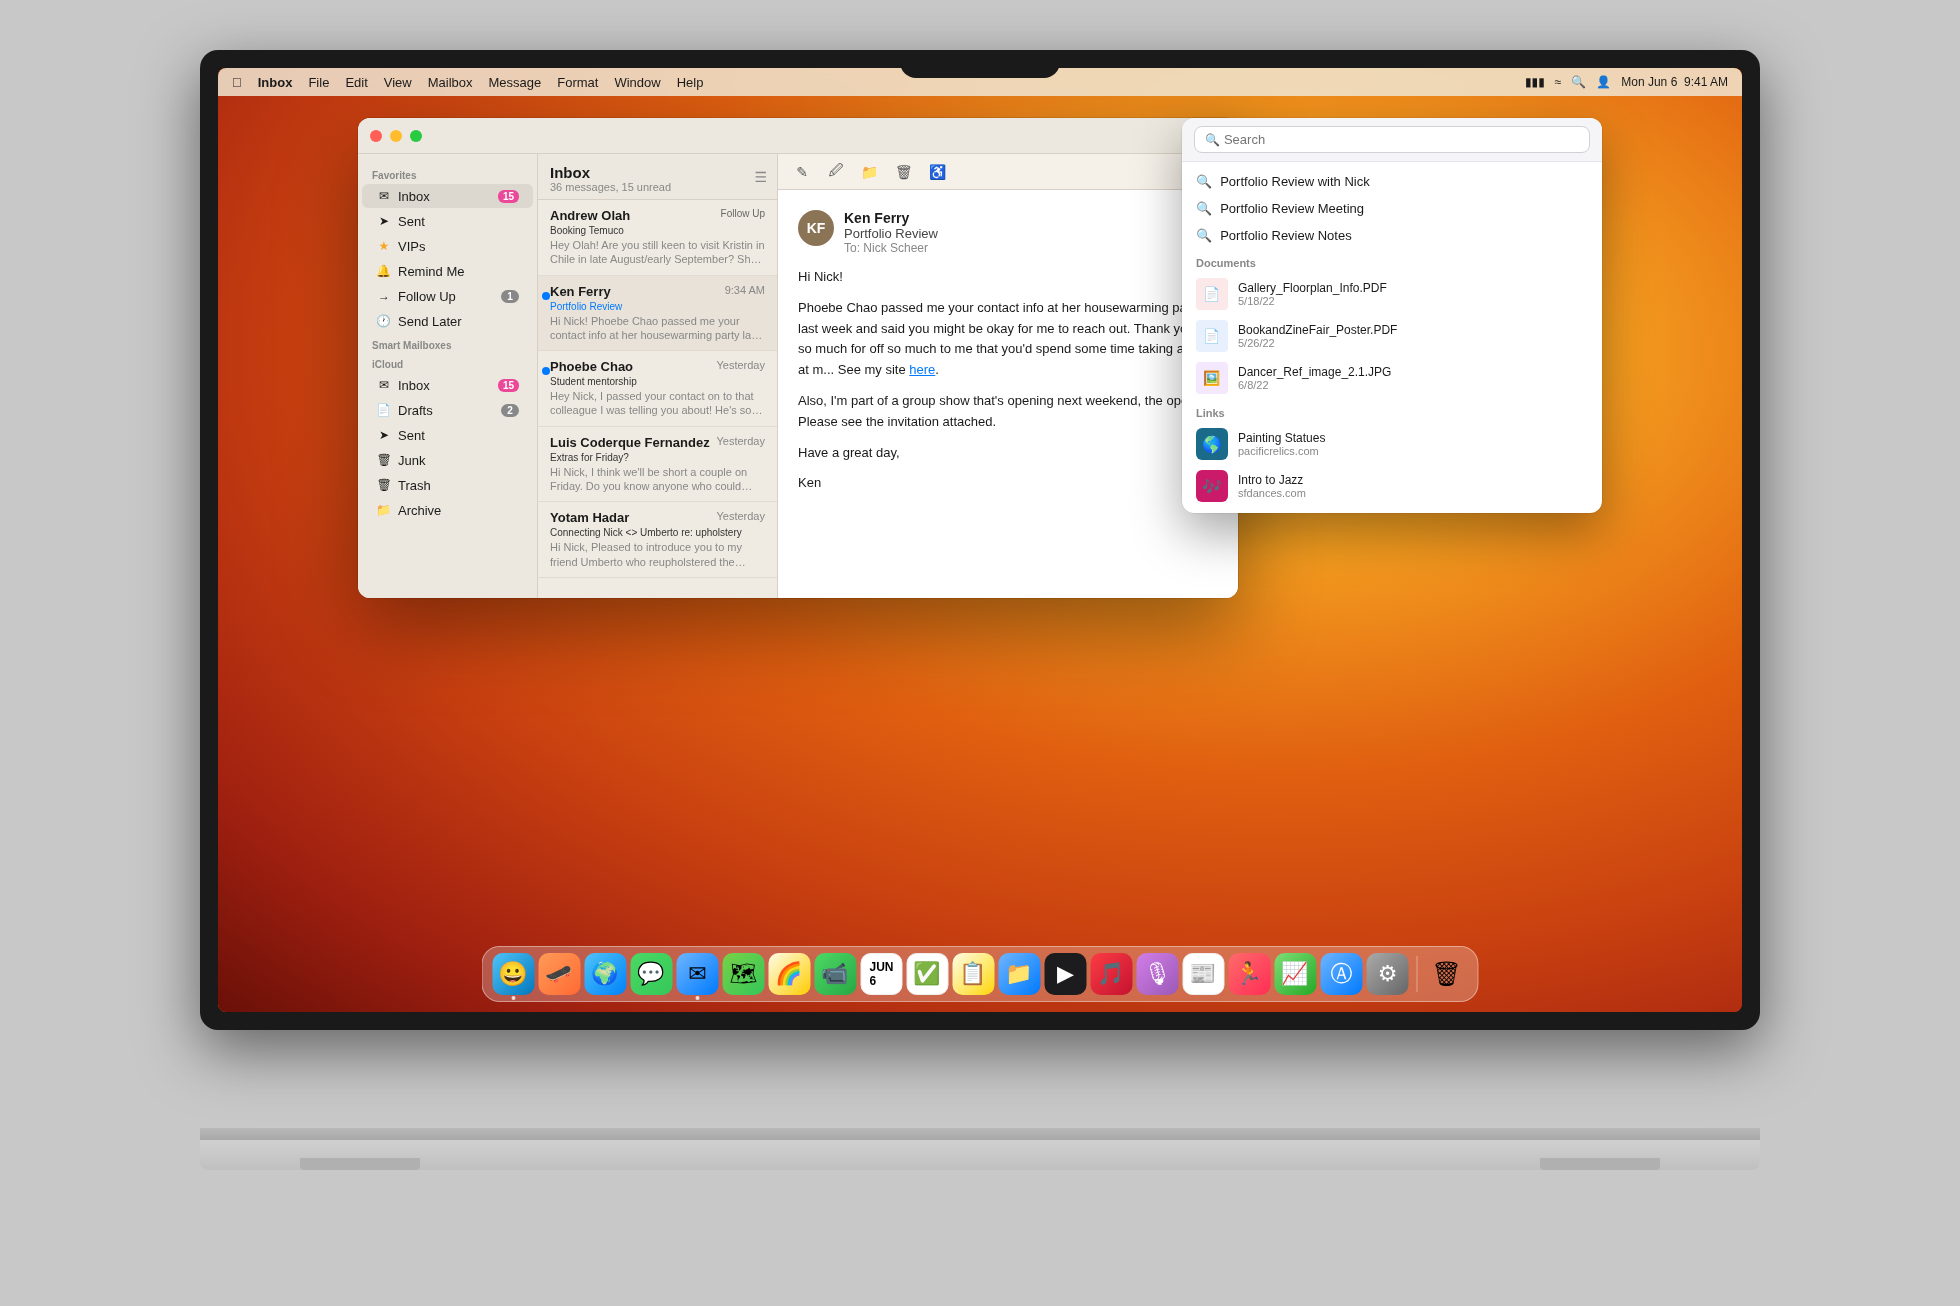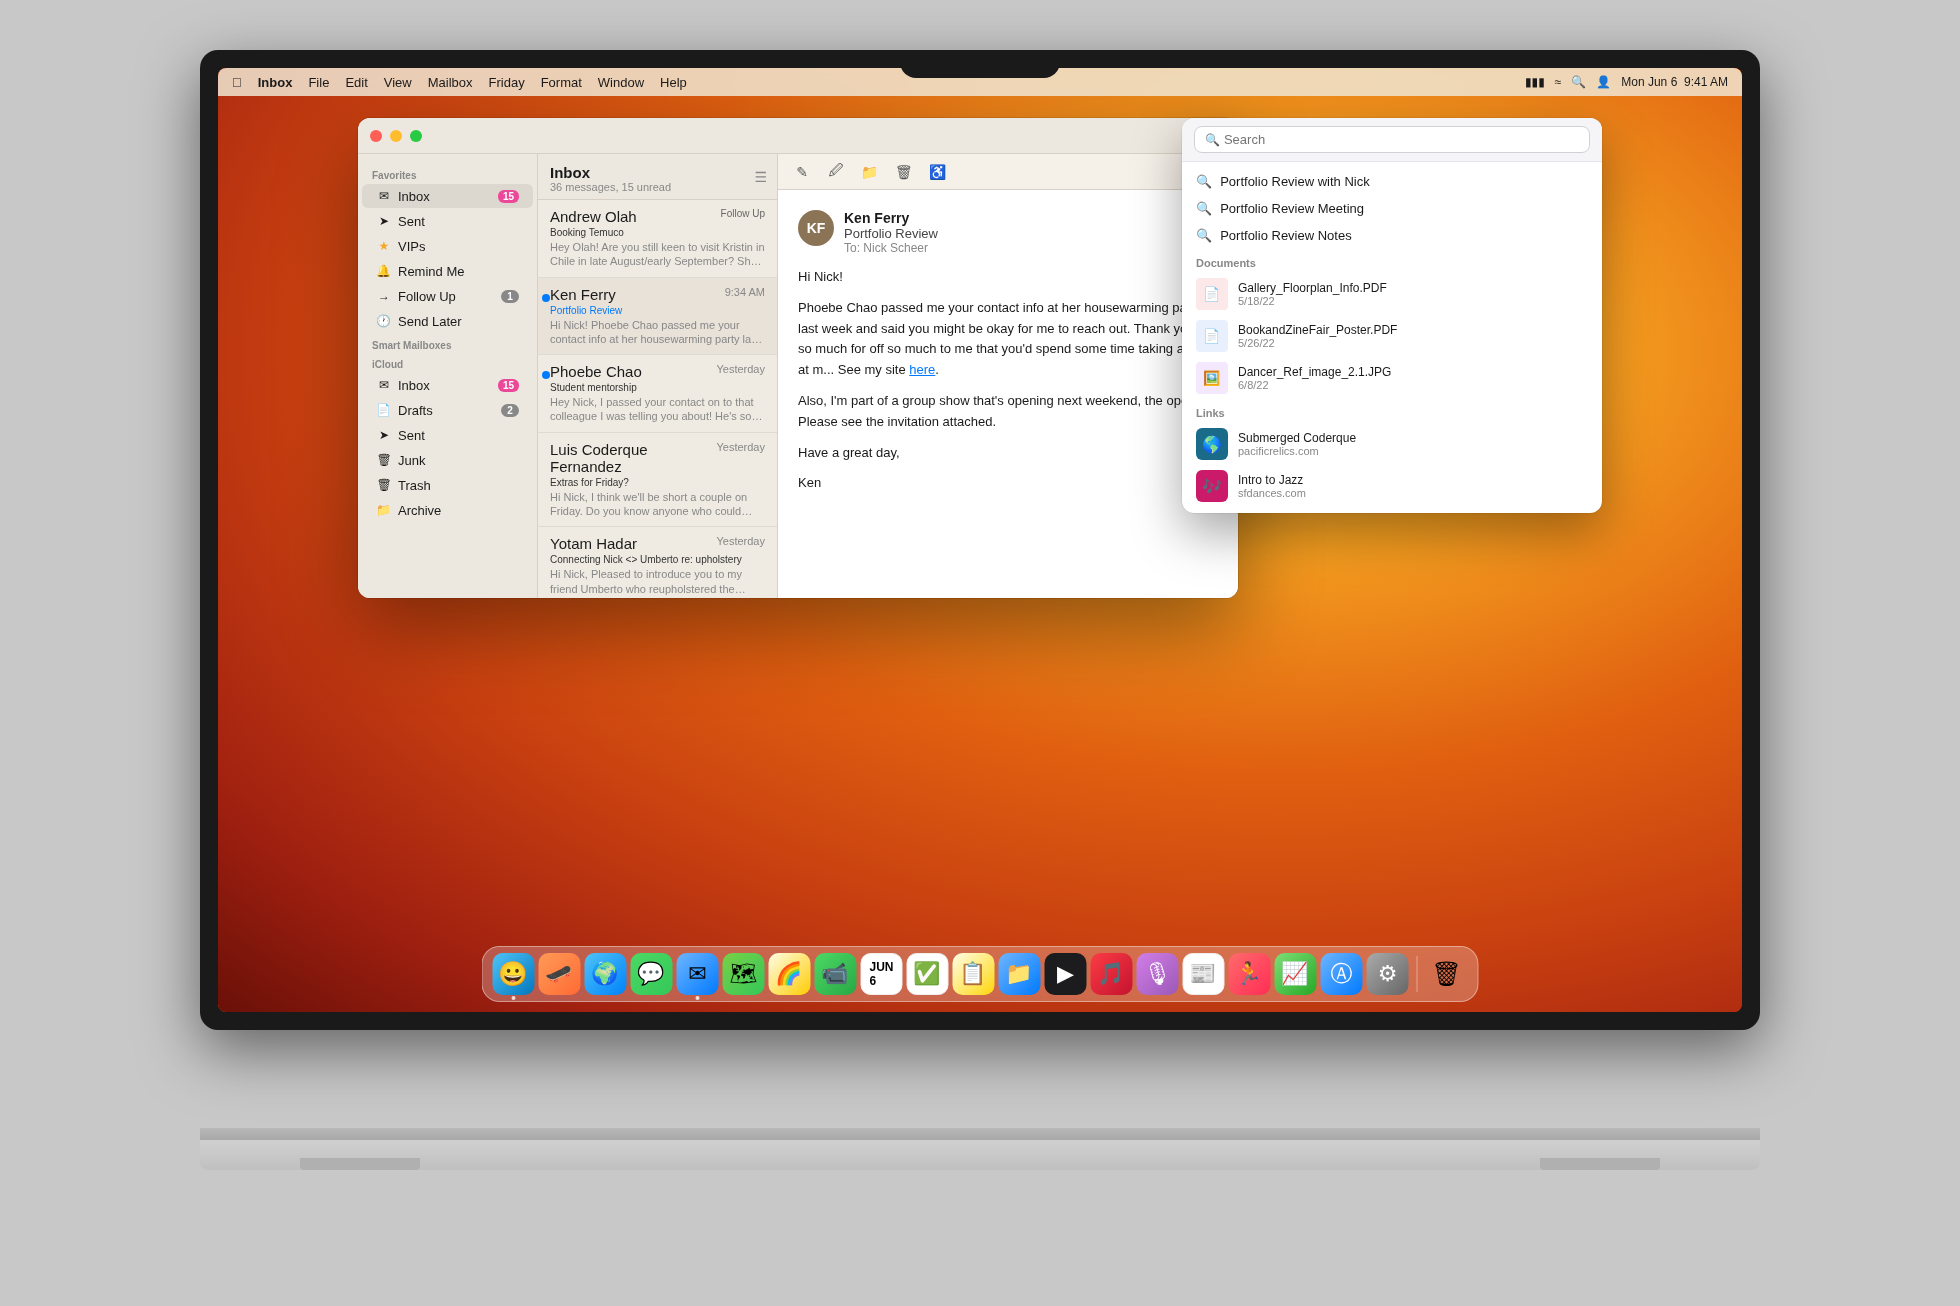--- a/index.html
+++ b/index.html
@@ -237,22 +237,22 @@
     .mail-item.selected { background: #e8e2d9; }
 
     .mail-item-header {
       display: flex;
       justify-content: space-between;
       align-items: flex-start;
       margin-bottom: 2px;
     }
 
     .mail-sender {
-      font-size: 15px;
-      font-weight: 400;
+      font-size: 13px;
+      font-weight: 700;
       color: #1a1a1a;
     }
 
     .mail-time {
       font-size: 11px;
       color: #888;
     }
 
     .mail-subject {
       font-size: 10px;
@@ -584,21 +584,21 @@
       <div class="desktop-bg"></div>
 
       <div class="menu-bar">
         <div class="menu-bar-left">
           <span></span>
           <span style="font-weight:600;">Inbox</span>
           <span>File</span>
           <span>Edit</span>
           <span>View</span>
           <span>Mailbox</span>
-          <span>Friday</span>
+          <span>Message</span>
           <span>Format</span>
           <span>Window</span>
           <span>Help</span>
         </div>
         <div class="menu-bar-right">
           <span>▮▮▮</span>
           <span>≈</span>
           <span>🔍</span>
           <span>👤</span>
           <span>Mon Jun 6&nbsp;&nbsp;9:41 AM</span>
@@ -835,21 +835,21 @@
             </div>
           </div>
 
           <div class="search-section-title">Links</div>
 
           <div class="search-link-item">
             <div class="link-thumb" style="background:#1a6a8a;">
               <span style="font-size:16px;color:white;">🌎</span>
             </div>
             <div class="link-info">
-              <div class="link-name">Submerged Coderque</div>
+              <div class="link-name">Painting Statues</div>
               <div class="link-url">pacificrelics.com</div>
             </div>
           </div>
 
           <div class="search-link-item">
             <div class="link-thumb" style="background:#cc1a6a;">
               <span style="font-size:16px;color:white;">🎶</span>
             </div>
             <div class="link-info">
               <div class="link-name">Intro to Jazz</div>

